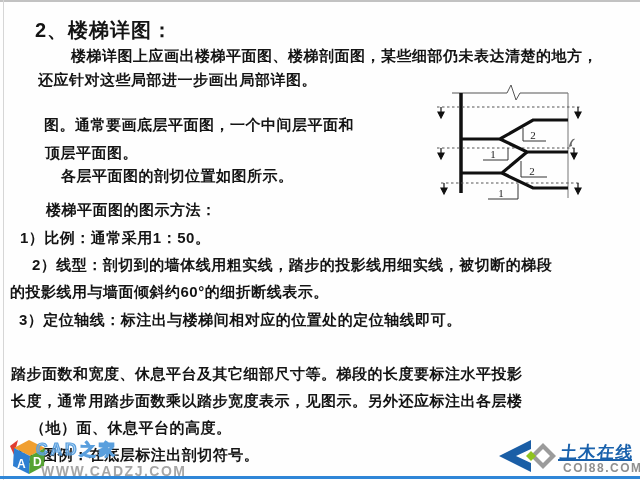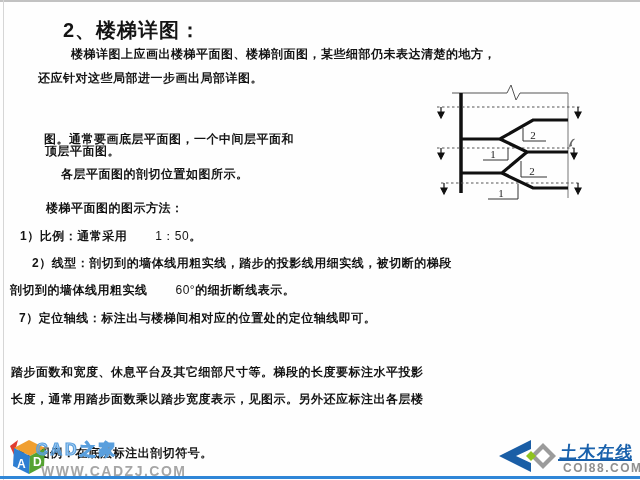--- a/index.html
+++ b/index.html
@@ -1,24 +1,24 @@
 <!DOCTYPE html>
 <html><head>
 <meta charset="utf-8">
 <style>
   html,body{margin:0;padding:0;background:#ffffff;}
   .slide{position:relative;width:640px;height:480px;background:#fefefe;overflow:hidden;
          font-family:"Liberation Sans","DejaVu Sans",sans-serif;}
   .top-rule{position:absolute;left:0;top:0;width:640px;height:2px;background:#c2c2c2;}
   .left-rule{position:absolute;left:3px;top:0;width:1px;height:480px;background:#d6d6d6;}
   .bottom-bar{position:absolute;left:0;top:476px;width:640px;height:3px;background:#2f86d7;}
-  .line{position:absolute;white-space:nowrap;font-size:12px;letter-spacing:0.5px;
+  .line{position:absolute;white-space:nowrap;font-size:15px;letter-spacing:0.5px;
         font-weight:600;color:#141414;line-height:1.2;}
-  .title{font-size:20px;font-weight:700;letter-spacing:1px;margin-left:28px;}
-  .line b{font-weight:400;margin-left:28px;}
+  .title{font-size:20px;font-weight:700;letter-spacing:1px;}
+  .line b{font-weight:700;}
   .fig{position:absolute;left:428px;top:82px;}
   .wm-name{position:absolute;left:36px;top:440px;font-size:16px;font-weight:800;
            letter-spacing:3px;color:rgba(110,175,235,0.55);
            -webkit-text-stroke:1.2px #5a9fdd;white-space:nowrap;}
   .wm-url{position:absolute;left:41px;top:463px;font-size:14px;font-weight:700;
           letter-spacing:1.5px;color:#a6a6a6;white-space:nowrap;}
   .cube{position:absolute;left:8px;top:435px;}
   .logo-right{position:absolute;left:492px;top:437px;width:145px;height:40px;}
   .logo-shapes{position:absolute;left:0;top:0;}
   .logo-name{position:absolute;left:68px;top:4px;font-size:17px;font-weight:800;
@@ -31,34 +31,35 @@
 <body>
 
 <div class="slide">
   <div class="top-rule"></div>
   <div class="left-rule"></div>
 
   <div class="line title" style="left:35px;top:18px">2、楼梯详图：</div>
 
   <div class="line" style="left:71px;top:47px">楼梯详图上应画出楼梯平面图、楼梯剖面图，某些细部仍未表达清楚的地方，</div>
   <div class="line" style="left:38px;top:71px">还应针对这些局部进一步画出局部详图。</div>
-  <div class="line" style="left:44px;top:132px">图。通常要画底层平面图，一个中间层平面和</div>
+  <div class="line" style="left:44px;top:116px">图。通常要画底层平面图，一个中间层平面和</div>
   <div class="line" style="left:45px;top:144px">顶层平面图。</div>
   <div class="line" style="left:61px;top:167px">各层平面图的剖切位置如图所示。</div>
   <div class="line" style="left:46px;top:201px">楼梯平面图的图示方法：</div>
 
   <div class="line" style="left:20px;top:229px"><span>1）比例：通常采用</span><b>1：50</b><span>。</span></div>
 
   <div class="line" style="left:32px;top:256px">2）线型：剖切到的墙体线用粗实线，踏步的投影线用细实线，被切断的梯段</div>
 
-  <div class="line" style="left:10px;top:283px"><span>剖切到的墙体线用粗实线</span><b>60°</b><span>的细折断线表示。</span></div>
+  <div class="line" style="left:10px;top:283px"><span>的投影线用与墙面倾斜约</span><b>60°</b><span>的细折断线表示。</span></div>
 
-  <div class="line" style="left:19px;top:311px">7）定位轴线：标注出与楼梯间相对应的位置处的定位轴线即可。</div>
+  <div class="line" style="left:19px;top:311px">3）定位轴线：标注出与楼梯间相对应的位置处的定位轴线即可。</div>
   <div class="line" style="left:11px;top:392px">长度，通常用踏步面数乘以踏步宽度表示，见图示。另外还应标注出各层楼</div>
   <div class="line" style="left:11px;top:365px">踏步面数和宽度、休息平台及其它细部尺寸等。梯段的长度要标注水平投影</div>
+  <div class="line" style="left:30px;top:419px">（地）面、休息平台的高度。</div>
   <div class="line" style="left:18px;top:446px">5）图例：在底层标注出剖切符号。</div>
 
   <svg class="fig" width="170" height="126" viewBox="428 82 170 126">
 
     <polyline points="452,93 507,93 511,85 516,100 520,93 568,93" fill="none" stroke="#555" stroke-width="1"></polyline>
 
     <line x1="461" y1="93" x2="461" y2="193" stroke="#101010" stroke-width="3.5"></line>
     <line x1="568" y1="93" x2="568" y2="198" stroke="#777" stroke-width="1"></line>
 
     <g stroke="#555" stroke-width="1" stroke-dasharray="2.5,2.5">

